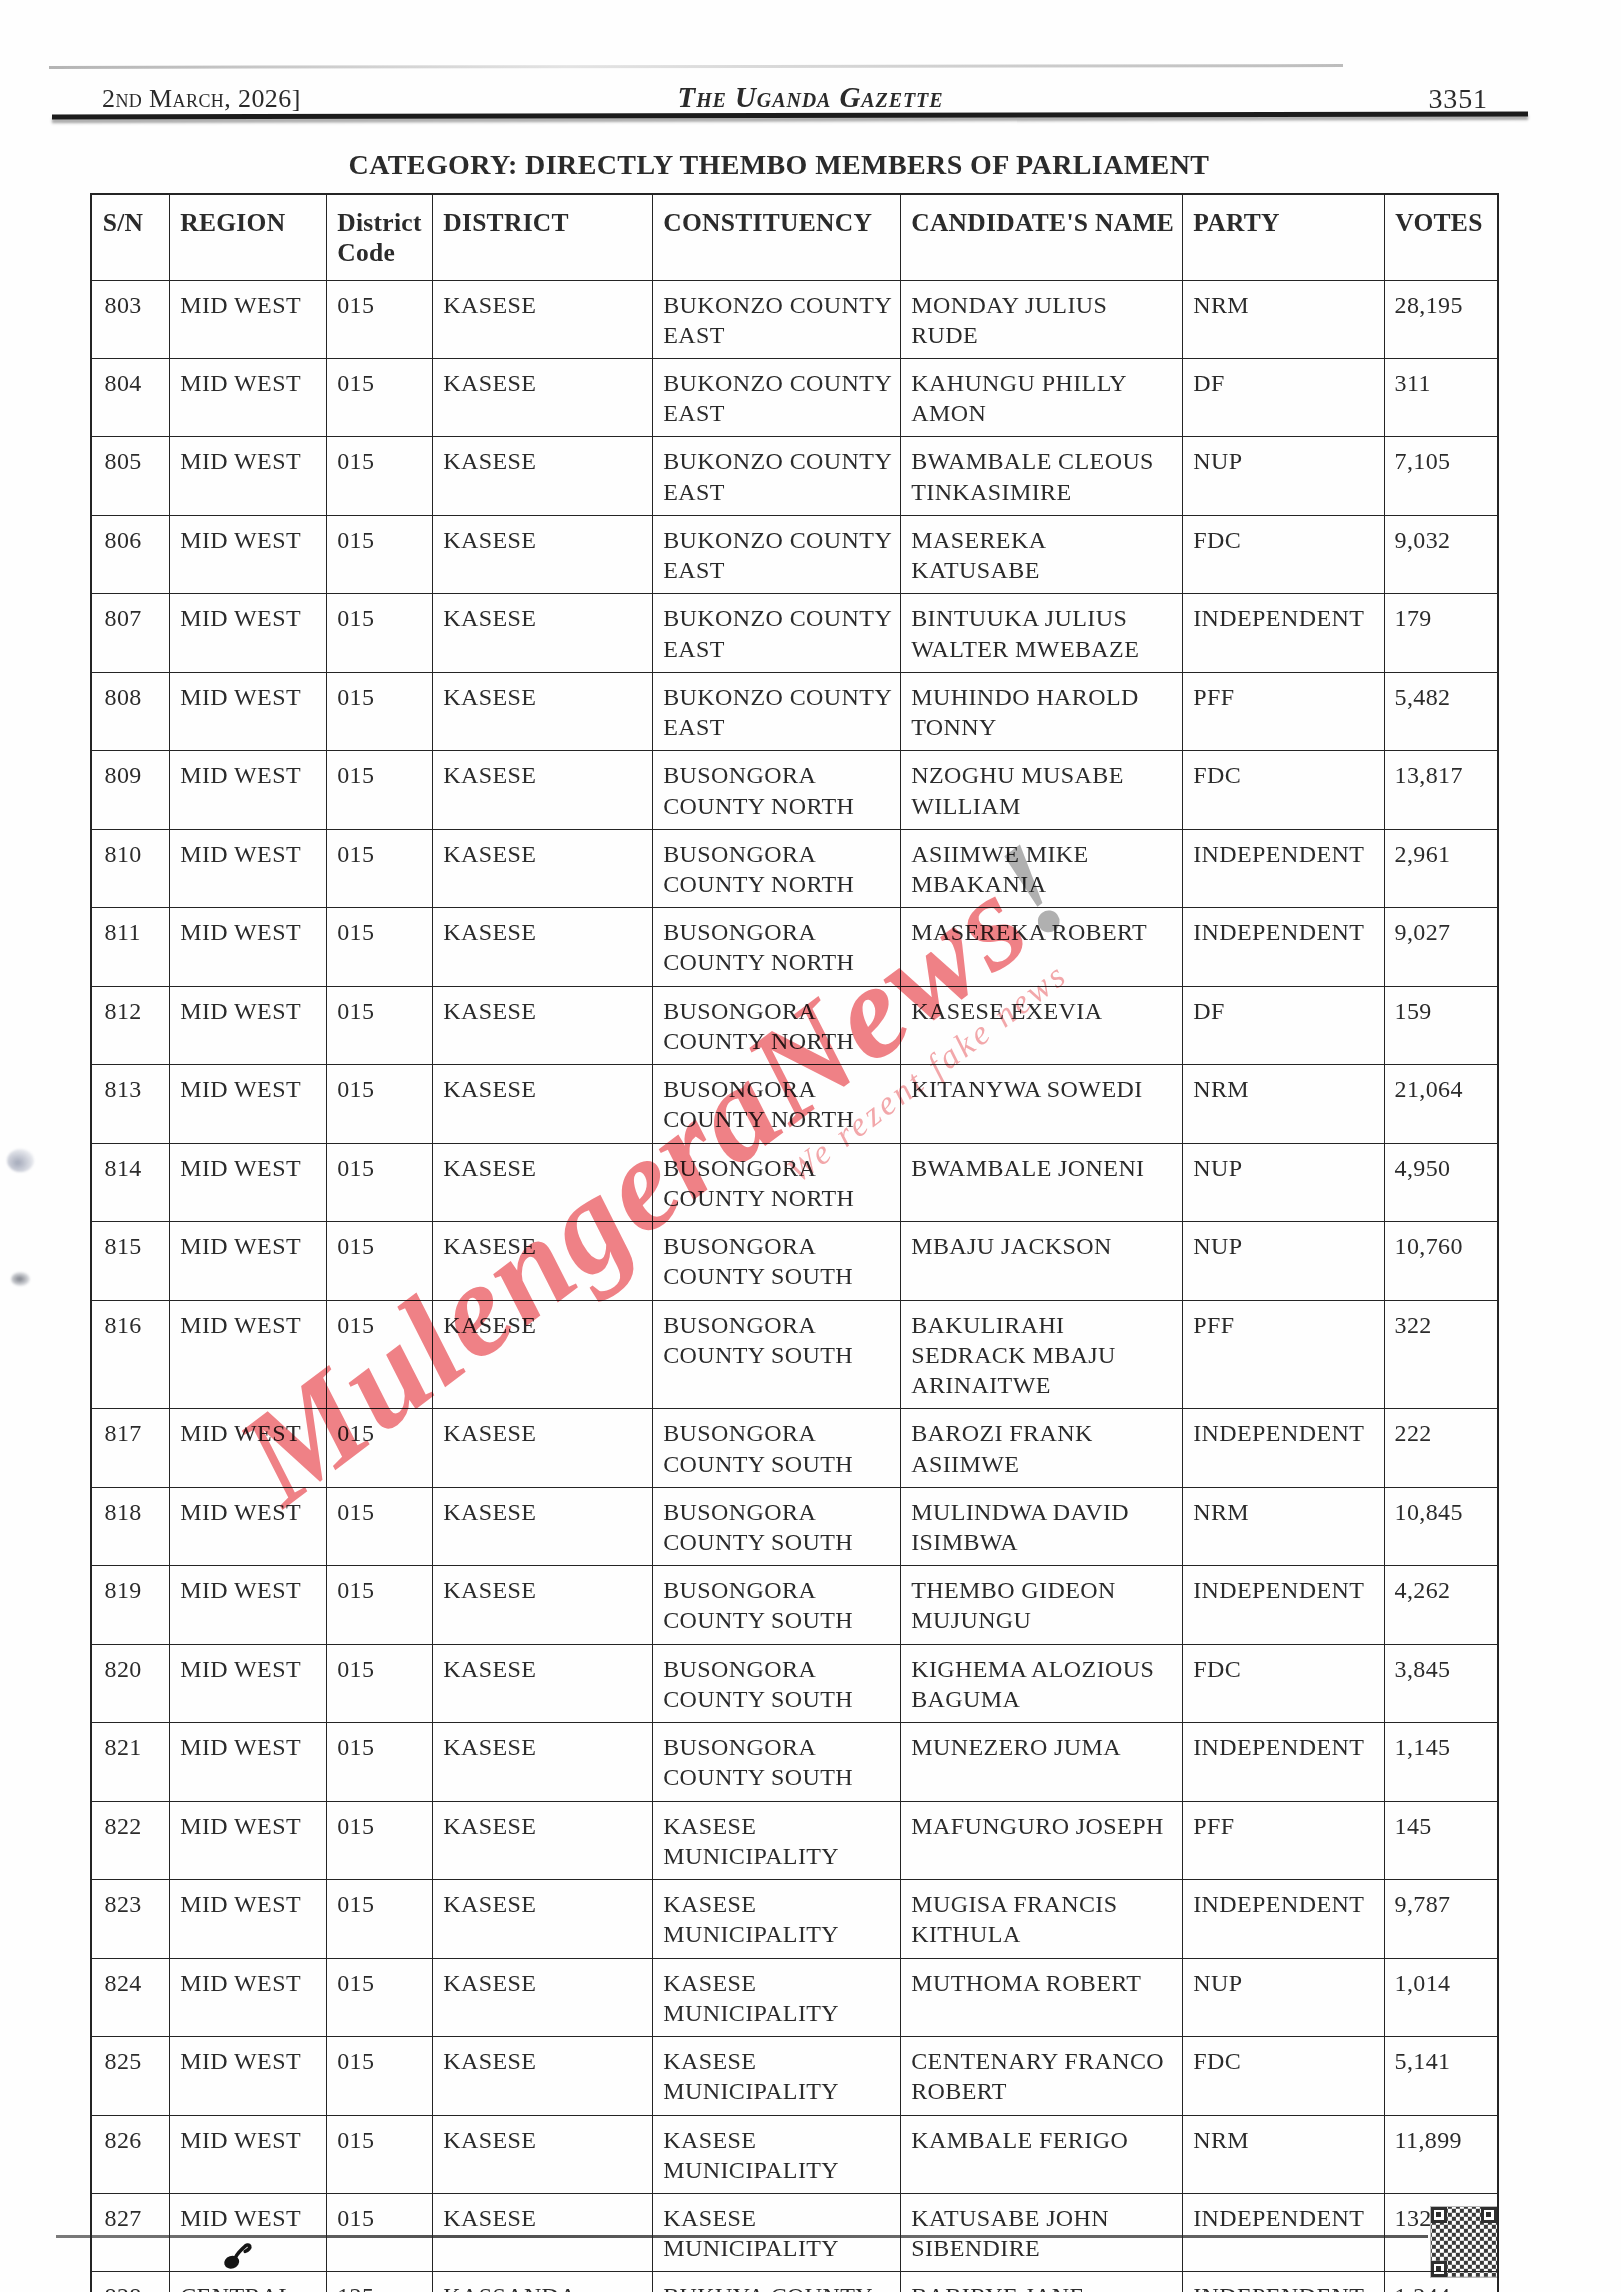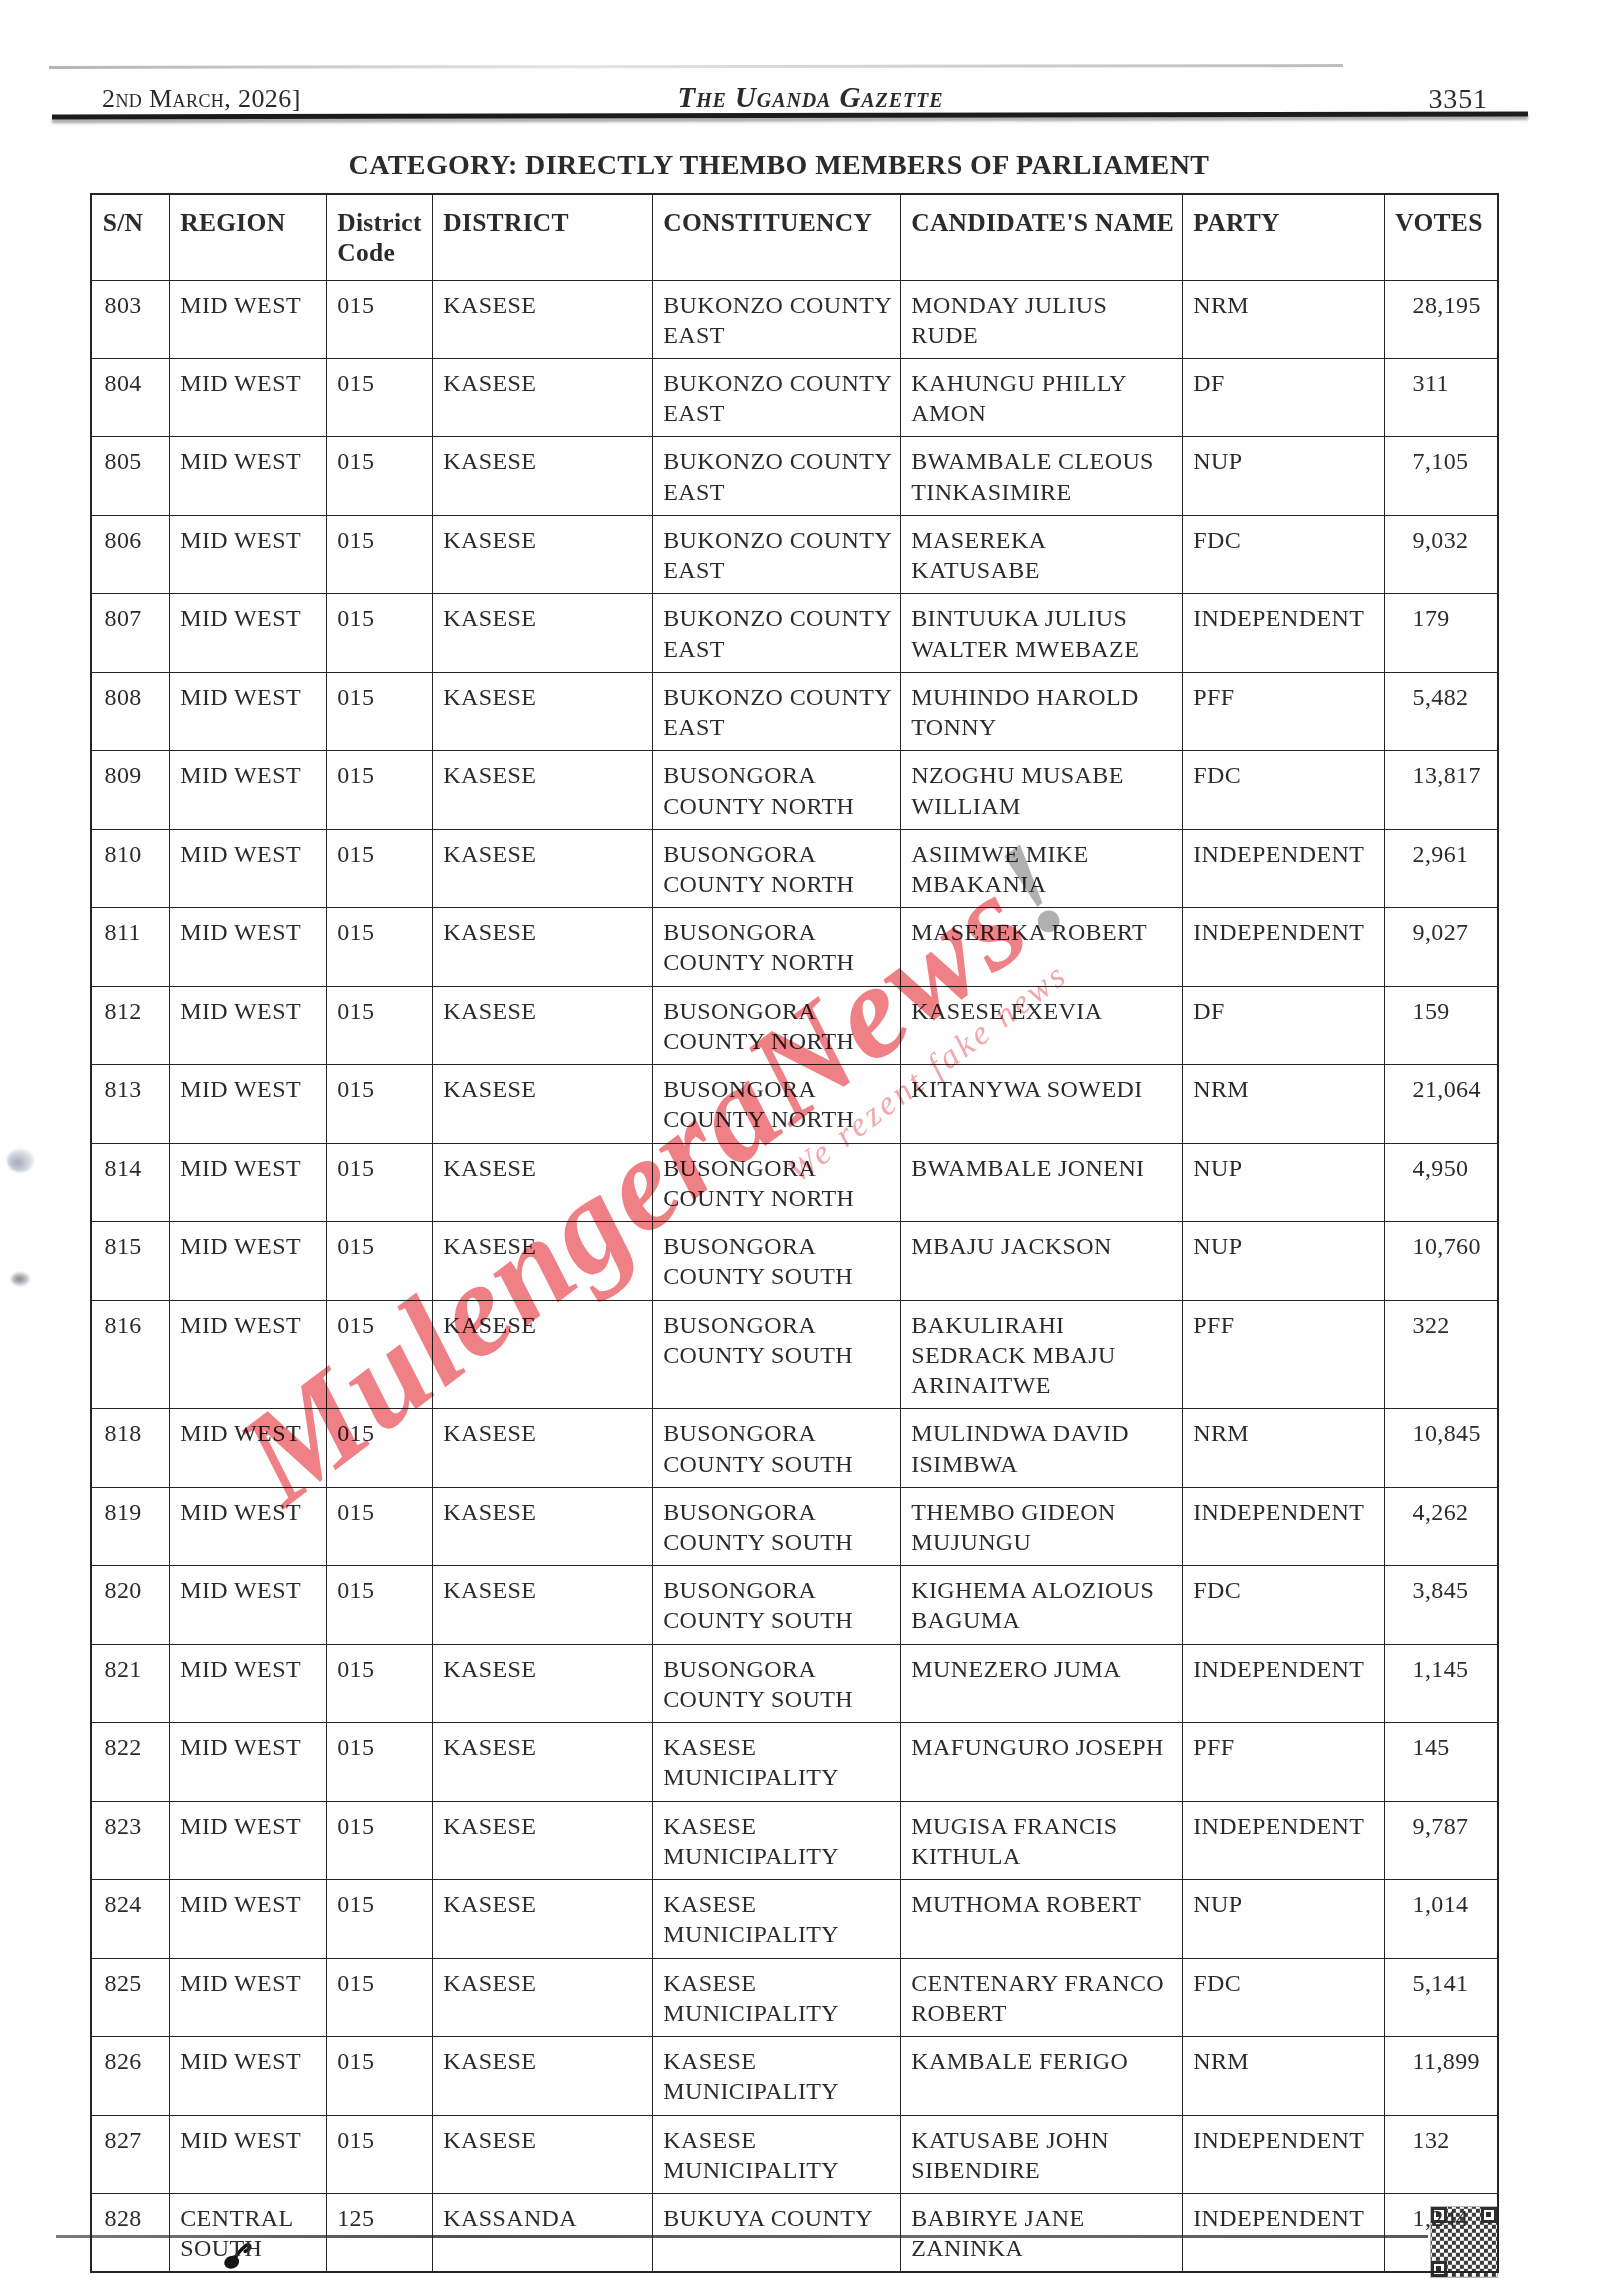--- a/index.html
+++ b/index.html
@@ -51,21 +51,21 @@
     padding:12.5px 5.4px 9px 10.7px;height:86px;box-sizing:border-box;
     font-size:25.5px;font-weight:bold;letter-spacing:0.3px;
   }
   tbody td{
     border-top-width:2.7px;
     vertical-align:top;text-align:left;
     padding:9px 7.2px 8px 10.7px;height:65px;box-sizing:border-box;
     font-size:24px;line-height:1.26;letter-spacing:0.4px;
   }
   tbody td:nth-child(1){padding-left:12.5px;}
-  tbody td:nth-child(8){padding-left:28px;}
+  tbody td:nth-child(8){padding-left:10px;}
   
   .watermark{
     position:absolute;left:81px;top:1093px;width:1164px;
     transform:rotate(-37deg);transform-origin:50% 50%;
     z-index:6;pointer-events:none;mix-blend-mode:multiply;
     text-align:center;
   }
   .watermark-main{
     font-size:134px;font-weight:bold;font-style:italic;
     color:rgba(236,95,101,.78);letter-spacing:2.7px;white-space:nowrap;
@@ -271,20 +271,30 @@
           <td>816</td>
           <td>MID WEST</td>
           <td>015</td>
           <td>KASESE</td>
           <td>BUSONGORA COUNTY SOUTH</td>
           <td>BAKULIRAHI SEDRACK MBAJU ARINAITWE</td>
           <td>PFF</td>
           <td>322</td>
         </tr>
         <tr>
+          <td>817</td>
+          <td>MID WEST</td>
+          <td>015</td>
+          <td>KASESE</td>
+          <td>BUSONGORA COUNTY SOUTH</td>
+          <td>BAROZI FRANK ASIIMWE</td>
+          <td>INDEPENDENT</td>
+          <td>222</td>
+        </tr>
+        <tr>
           <td>818</td>
           <td>MID WEST</td>
           <td>015</td>
           <td>KASESE</td>
           <td>BUSONGORA COUNTY SOUTH</td>
           <td>MULINDWA DAVID ISIMBWA</td>
           <td>NRM</td>
           <td>10,845</td>
         </tr>
         <tr>

